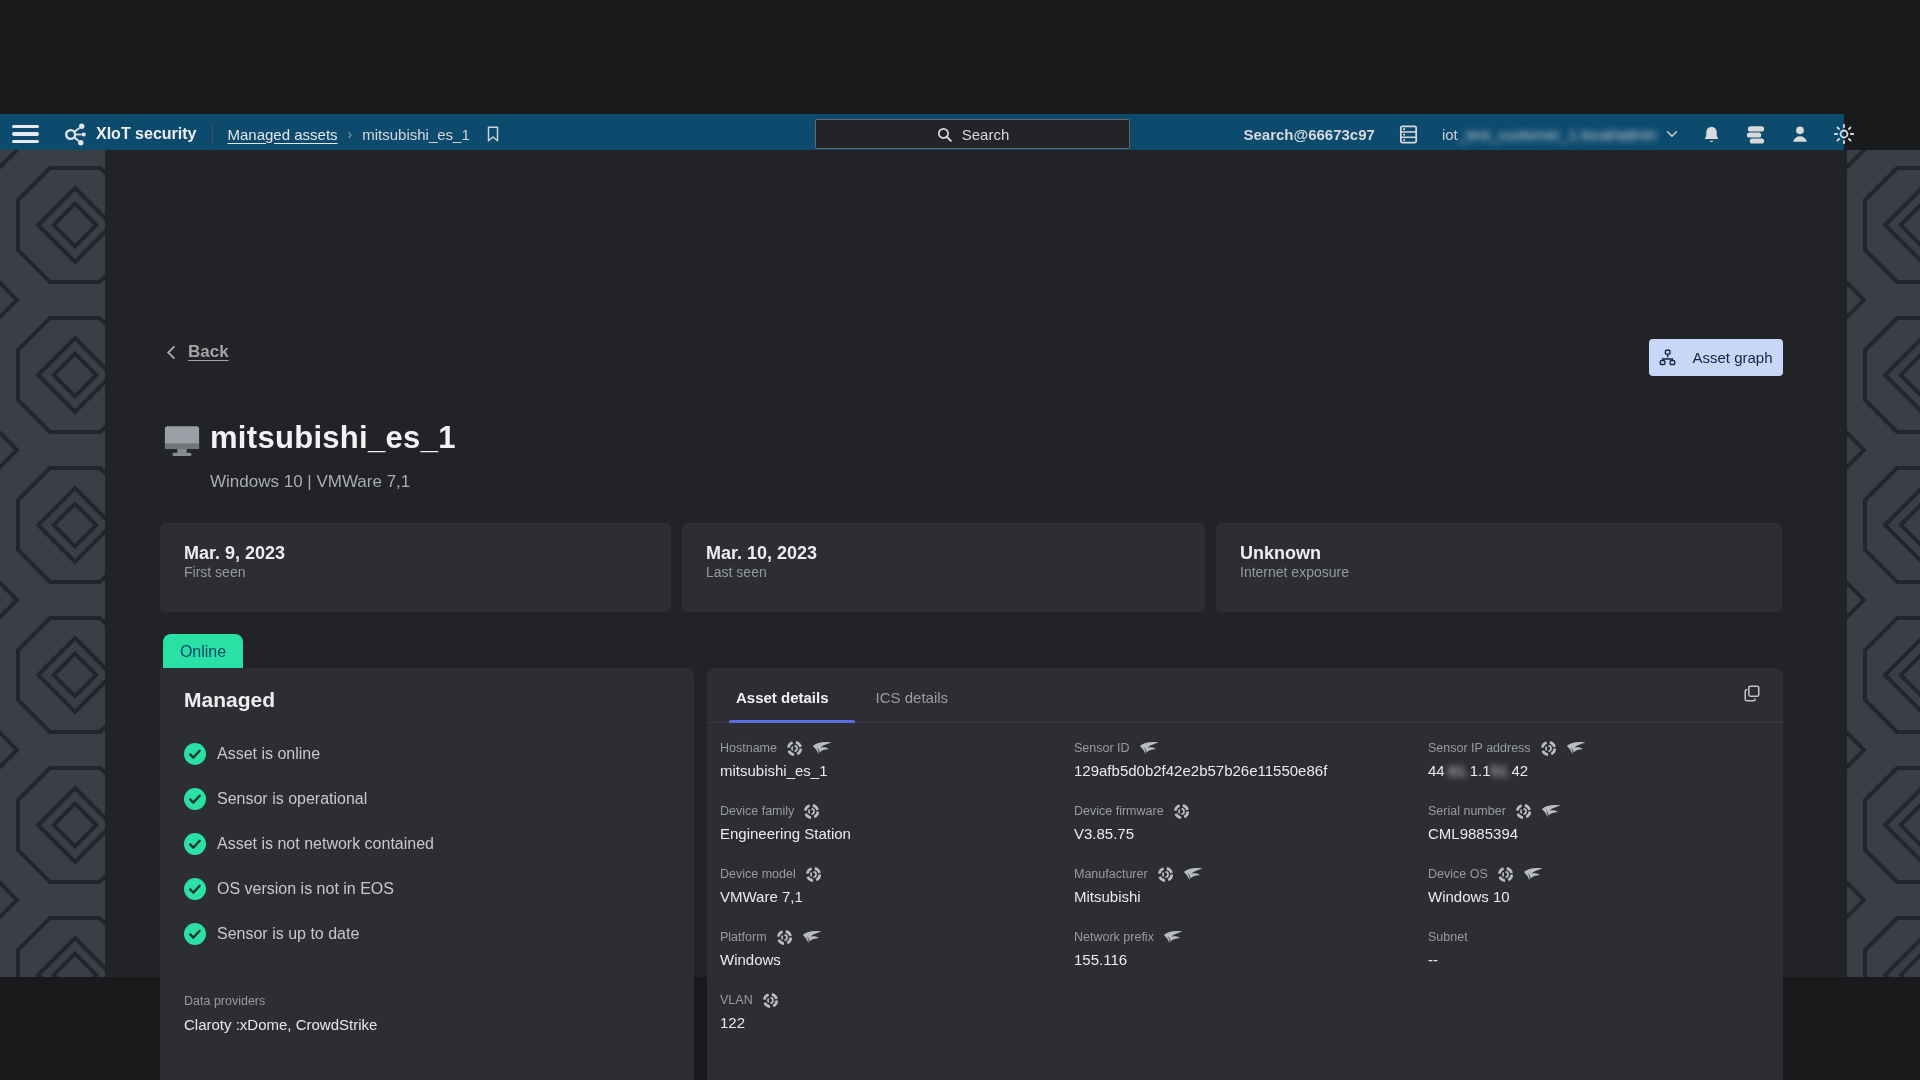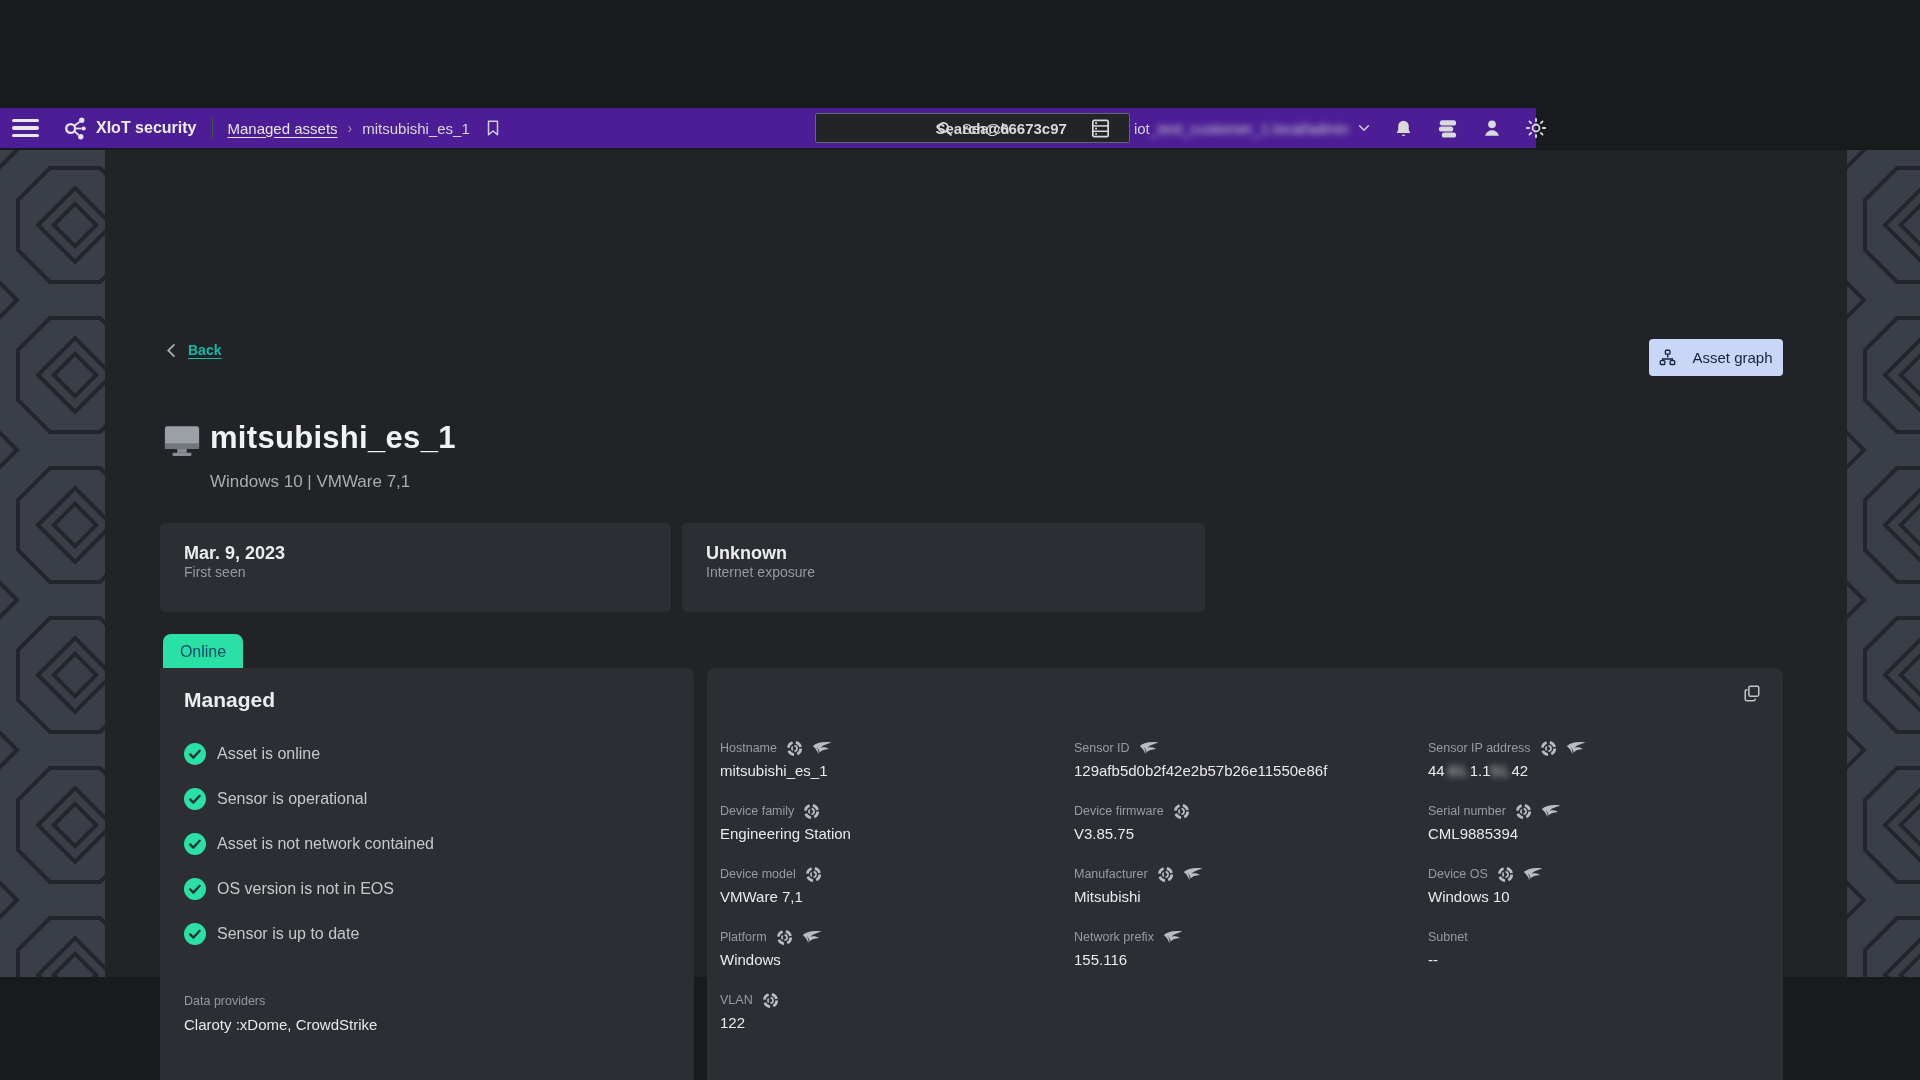--- a/index.html
+++ b/index.html
@@ -6,22 +6,22 @@
   html,body { margin:0; padding:0; }
   body {
     width:1920px; height:1080px; position:relative; overflow:hidden;
     background:#191a1c; font-family:"Liberation Sans","DejaVu Sans",sans-serif;
     -webkit-font-smoothing:antialiased;
   }
   svg { display:block; }
 
   
   .navbar {
-    position:absolute; top:108px; left:0; width:1536px; height:40px;
-    background:#4c1d95; display:flex; align-items:center; color:#e8e9ea;
+    position:absolute; top:114px; left:0; width:1844px; height:40px;
+    background:#0c4a6e; display:flex; align-items:center; color:#e8e9ea;
   }
   .nav-left { display:flex; align-items:center; gap:0; padding-left:12px; }
   .hamburger { width:27px; display:flex; flex-direction:column; gap:4px; cursor:pointer; }
   .hamburger span { display:block; height:3.5px; background:#e8e9ea; border-radius:2px; }
   .brand { display:flex; align-items:center; gap:8px; margin-left:22px; color:#e3e4e6; }
   .brand-title { font-size:16px; font-weight:bold; color:#ededee; }
   .nav-divider { width:1px; height:22px; background:#4a4c51; margin:0 14px 0 16px; }
   .crumb-link { font-size:15px; color:#e4e6e9; text-decoration:underline; text-underline-offset:3px; cursor:pointer; }
   .crumb-sep { color:#9a9da2; margin:0 10px; font-size:14px; }
   .crumb-current { font-size:15px; color:#d6d8da; }
@@ -48,21 +48,21 @@
   .content {
     position:absolute; top:150px; left:0; width:1920px; height:827px;
     background:#212327;
   }
   .strip { position:absolute; top:0; height:827px; }
   .strip-left { left:0; }
   .strip-right { right:0; }
 
   .back-row { position:absolute; left:165px; top:192px; display:flex; align-items:center; gap:10px; cursor:pointer; }
   .back-chevron { color:#a9acb1; }
-  .back-label { font-size:14px; color:#14b8a6; text-decoration:underline; text-underline-offset:3px; font-weight:bold; }
+  .back-label { font-size:17px; color:#a3a3a3; text-decoration:underline; text-underline-offset:3px; font-weight:bold; }
 
   .asset-graph-btn {
     position:absolute; left:1649px; top:189px; width:134px; height:37px;
     background:#c8d7f7; color:#17233d; border:none; border-radius:4px;
     display:flex; align-items:center; justify-content:center; gap:16px;
     font-size:15px; font-family:inherit; cursor:pointer;
   }
 
   .title-icon { position:absolute; left:163px; top:274px; color:#9aa0a6; }
   .page-title { position:absolute; left:210px; top:270px; font-size:31px; font-weight:bold; color:#f1f2f3; letter-spacing:0.3px; }
@@ -286,20 +286,24 @@
   <div class="page-title">mitsubishi_es_1</div>
   <div class="page-subtitle">Windows 10 | VMWare 7,1</div>
 
   <div class="cards-row">
 
   <div class="sum-card">
       <div class="sum-value">Mar. 9, 2023</div>
       <div class="sum-label">First seen</div>
     </div>
       <div class="sum-card">
+      <div class="sum-value">Mar. 10, 2023</div>
+      <div class="sum-label">Last seen</div>
+    </div>
+      <div class="sum-card">
       <div class="sum-value">Unknown</div>
       <div class="sum-label">Internet exposure</div>
     </div>
     </div>
 
   <div class="online-badge">Online</div>
 
   <div class="managed-panel">
     <div class="managed-title">Managed</div>
     <div class="checks-list">
@@ -348,20 +352,29 @@
           </svg>
         </span>
         <span class="check-label">Sensor is up to date</span>
       </div>
       </div>
     <div class="providers-label">Data providers</div>
     <div class="providers-value">Claroty :xDome, CrowdStrike</div>
   </div>
 
   <div class="details-panel">
+    <div class="tabs-row">
+
+    <div class="tab" data-active="true">
+        <span>Asset details</span>
+      </div>
+        <div class="tab" data-active="false">
+        <span>ICS details</span>
+      </div>
+      </div>
     <span class="copy-btn">
       <svg viewBox="0 0 20 20" width="18" height="18">
         <rect x="6.5" y="2.5" width="11" height="11" rx="1.5" fill="none" stroke="currentColor" stroke-width="1.7"></rect>
         <path d="M13.5 16.2v0.8a1.5 1.5 0 0 1-1.5 1.5H4a1.5 1.5 0 0 1-1.5-1.5V8A1.5 1.5 0 0 1 4 6.5h0.9" fill="none" stroke="currentColor" stroke-width="1.7"></path>
       </svg>
     </span>
 
     <div class="fields-grid">
 
     <div class="field-cell" data-providers="xdome crowdstrike">

